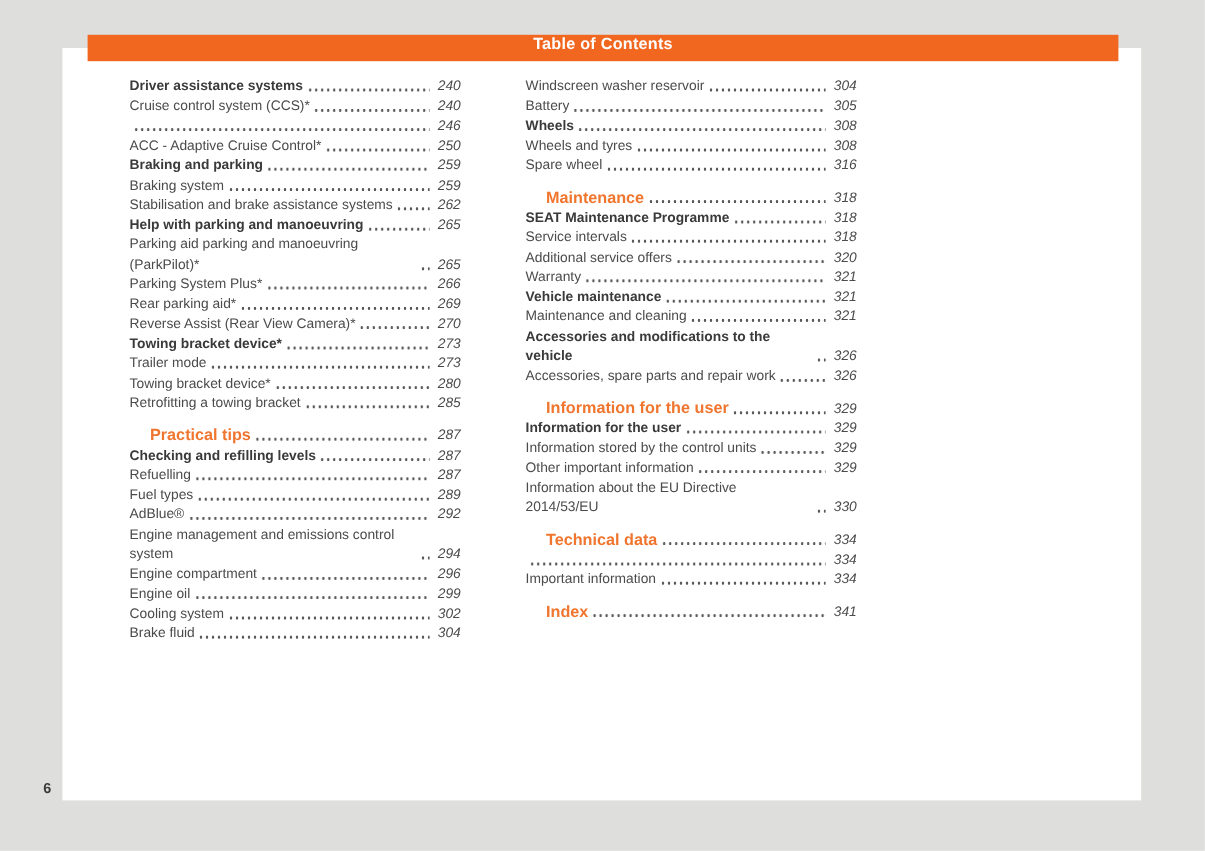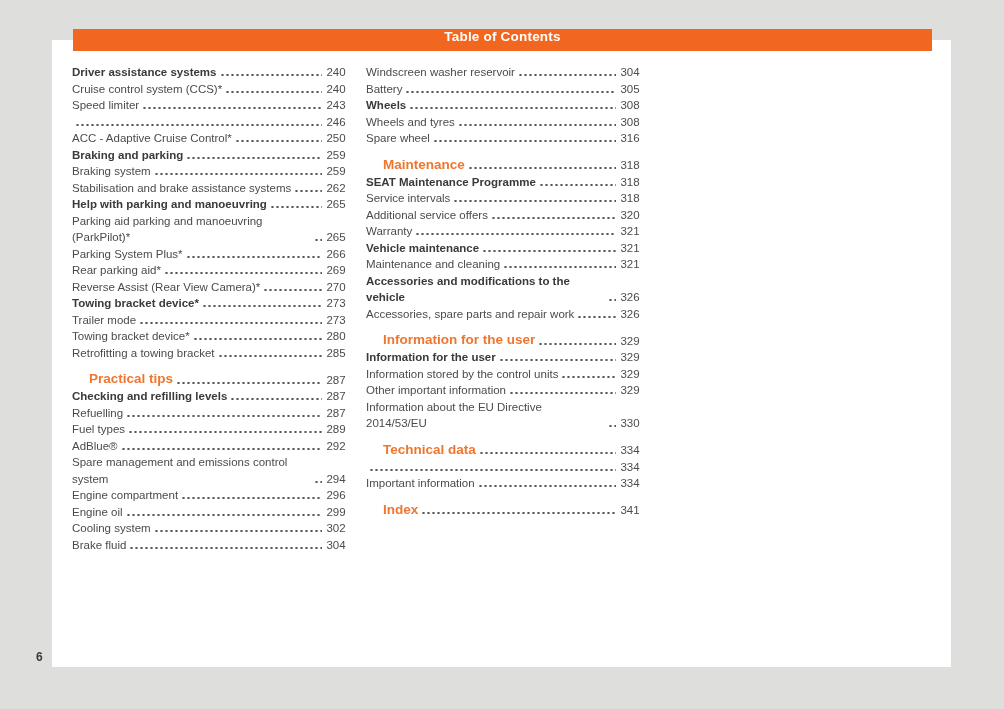--- a/index.html
+++ b/index.html
@@ -41,20 +41,21 @@
   .columns {
     position: absolute;
     left: 20px;
     top: 24px;
     display: flex;
     gap: 18px;
   }
   .col {
     width: 276px;
     display: block;
+    margin-left: 36px;
   }
   .entry {
     display: flex;
     align-items: flex-end;
     font-size: 11.5px;
     line-height: 16.5px;
     color: #4B4B4B;
   }
   .entry .label {
     flex: 0 1 auto;
@@ -65,22 +66,23 @@
     height: 16.5px;
     margin: 0 2px 0 3px;
     background-image: radial-gradient(circle, #5A5A5A 1px, transparent 1.3px);
     background-size: 5px 4px;
     background-repeat: repeat-x;
     background-position: 0 calc(100% - 3.5px);
   }
   .entry .num {
     flex: 0 0 auto;
     min-width: 24px;
-    text-align: center;
+    text-align: right;
     color: #4B4B4B;
+    font-style: italic;
   }
   .entry.bold .label {
     font-weight: bold;
     color: #3A3A3A;
   }
   .entry.heading .label {
     font-weight: bold;
     font-size: 13.5px;
     line-height: 18px;
     color: var(--accent-heading, #F0762F);
@@ -113,25 +115,20 @@
           <span class="label">Driver assistance systems</span>
           <span class="dots"></span>
           <span class="num">240</span>
         </div>
         <div class="entry normal">
           <span class="label">Cruise control system (CCS)*</span>
           <span class="dots"></span>
           <span class="num">240</span>
         </div>
         <div class="entry normal">
-          <span class="label">Speed limiter</span>
-          <span class="dots"></span>
-          <span class="num">243</span>
-        </div>
-        <div class="entry normal">
           <span class="dots"></span>
           <span class="num">246</span>
         </div>
         <div class="entry normal">
           <span class="label">ACC - Adaptive Cruise Control*</span>
           <span class="dots"></span>
           <span class="num">250</span>
         </div>
         <div class="entry bold">
           <span class="label">Braking and parking</span>
@@ -212,21 +209,21 @@
           <span class="label">Fuel types</span>
           <span class="dots"></span>
           <span class="num">289</span>
         </div>
         <div class="entry normal">
           <span class="label">AdBlue®</span>
           <span class="dots"></span>
           <span class="num">292</span>
         </div>
         <div class="entry normal">
-          <span class="label">Spare management and emissions control system</span>
+          <span class="label">Engine management and emissions control system</span>
           <span class="dots"></span>
           <span class="num">294</span>
         </div>
         <div class="entry normal">
           <span class="label">Engine compartment</span>
           <span class="dots"></span>
           <span class="num">296</span>
         </div>
         <div class="entry normal">
           <span class="label">Engine oil</span>

